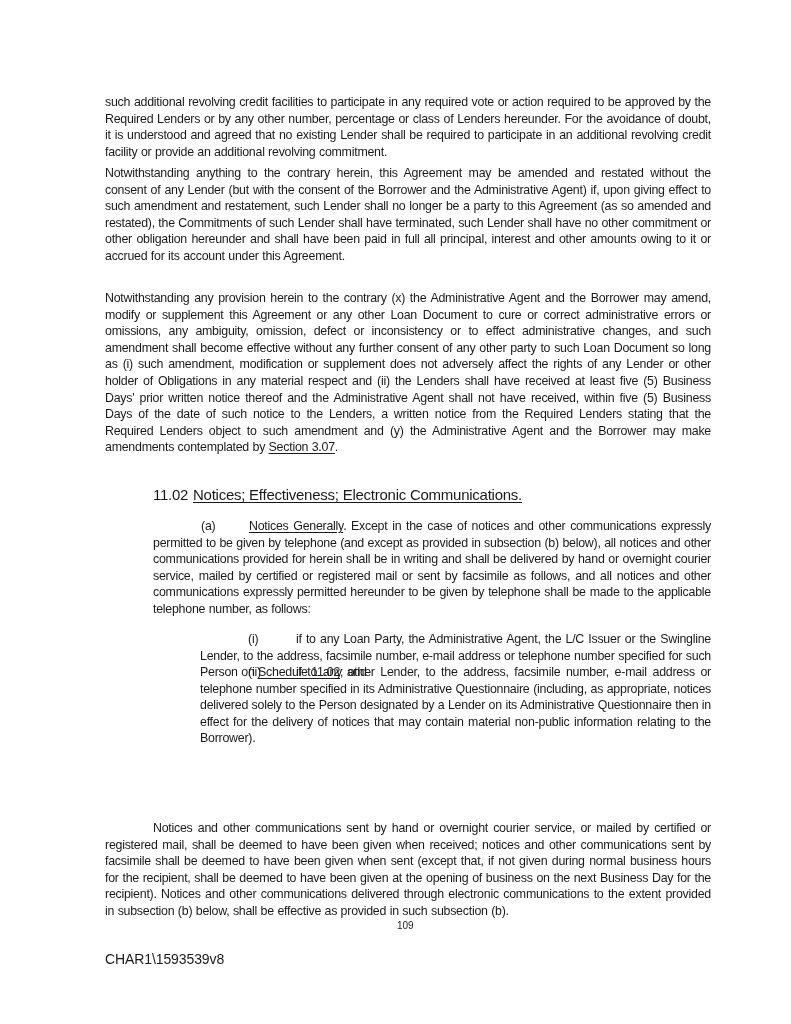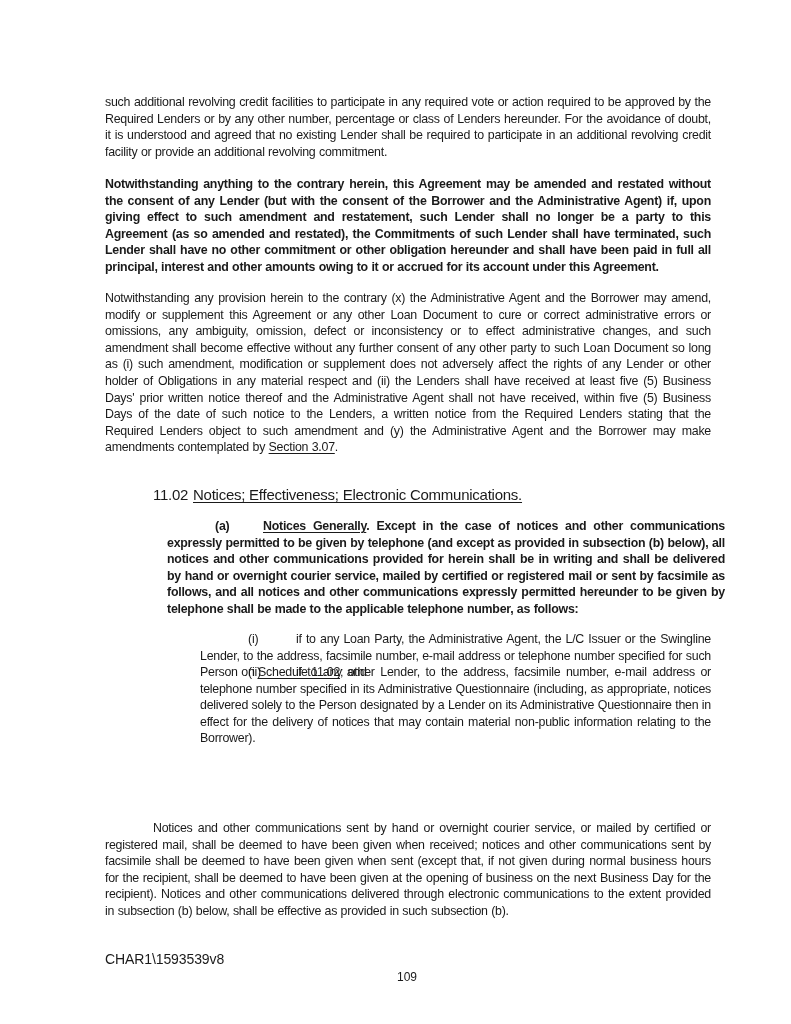--- a/index.html
+++ b/index.html
@@ -30,55 +30,54 @@
       letter-spacing: -0.25px;
       word-spacing: 0.3px;
     }
     .para {
       position: absolute;
       left: 94px;
       width: 606px;
       margin: 0;
     }
     .p1 { top: 94px; }
-    .p2 { top: 176px; font-weight: bold; }
+    .p2 { top: 165px; }
     .p3 { top: 290px; }
     .heading {
       position: absolute;
       left: 142px;
       top: 487px;
       font-size: 15px;
       line-height: 16.6px;
       letter-spacing: -0.25px;
     }
     .heading .num { display: inline-block; width: 40px; }
     .sub-a {
       position: absolute;
-      left: 156px;
+      left: 142px;
       top: 518px;
       width: 558px;
-      font-weight: bold;
     }
     .item {
       position: absolute;
       left: 189px;
       width: 511px;
     }
     .item-i { top: 631px; }
     .item-ii { top: 664px; }
     .p4 {
       top: 820px;
       text-indent: 48px;
     }
     .u { text-decoration: underline; text-underline-offset: 2px; }
     .page-number {
       position: absolute;
       left: 386px;
-      top: 970px;
-      font-size: 12px;
+      top: 920px;
+      font-size: 10px;
     }
     .doc-id {
       position: absolute;
       left: 94px;
       top: 951px;
       font-size: 14px;
       letter-spacing: -0.1px;
     }
     .scan-edge {
       position: absolute;

